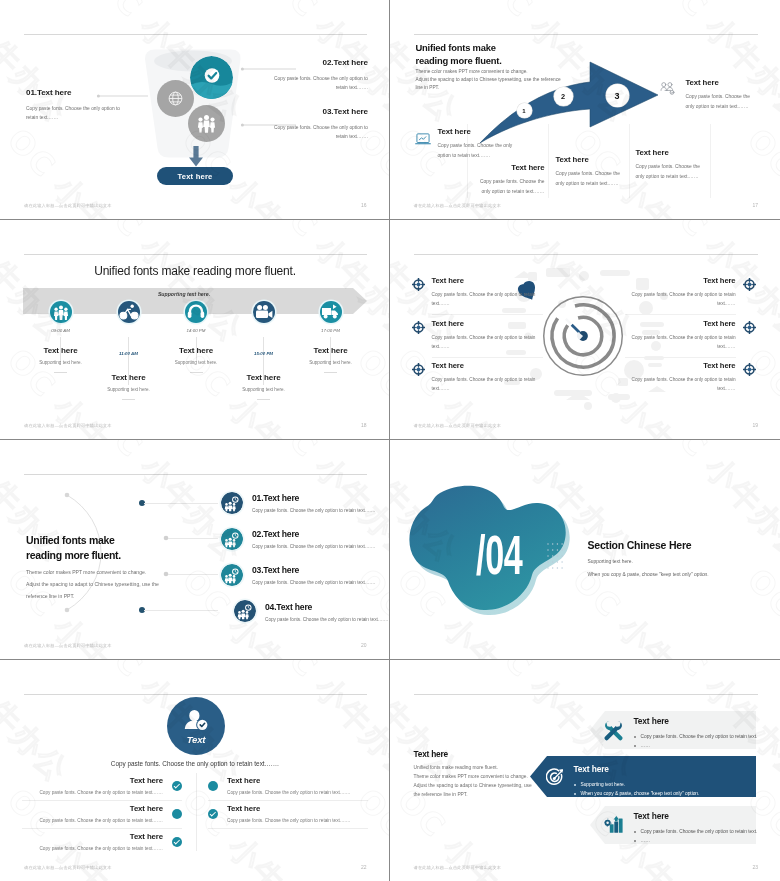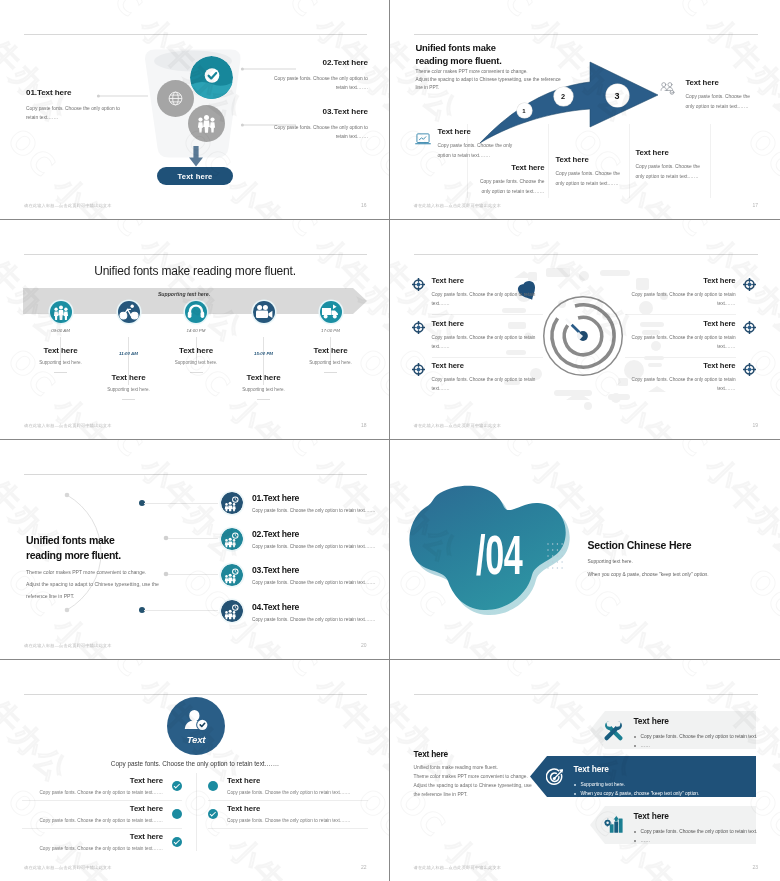--- a/index.html
+++ b/index.html
@@ -629,21 +629,21 @@
             <circle cx="15.6" cy="8.3" r="3.5"></circle>
           </g>
           <circle cx="15.6" cy="8.3" r="2.4" fill="#1f8699"></circle>
           <path d="M15.6 6.6v1.6l1.1 .8" stroke="#fff" stroke-width="0.8" fill="none" stroke-linecap="round"></path>
         </svg>
     <div class="s5tx">
           <div class="s5h">03.Text here</div>
       <div class="s5b">Copy paste fonts. Choose the only option to retain text.……</div>
         </div>
   </div>
-  <div class="zone s5row" style="left:221px;top:160px;">
+  <div class="zone s5row" style="left:234px;top:160px;">
     <svg class="s5ic" width="22" height="22" viewBox="0 0 24 24">
           <circle cx="12" cy="12" r="12" fill="#245274"></circle>
           <g fill="#fff">
             <circle cx="10" cy="12.3" r="1.7"></circle>
             <path d="M8.2 14.6h3.6l.7 4h-1.1l-.2 2.4h-2.4l-.2-2.4h-1.1z"></path>
             <circle cx="6" cy="13.5" r="1.4"></circle>
             <path d="M4.6 15.5h2.8l.55 3.4h-0.9l-.2 2.1h-1.7l-.2-2.1h-0.9z"></path>
             <circle cx="14.2" cy="13.5" r="1.4"></circle>
             <path d="M12.8 15.5h2.8l.55 3.4h-0.9l-.2 2.1h-1.7l-.2-2.1h-0.9z"></path>
             <circle cx="15.6" cy="8.3" r="3.5"></circle>

